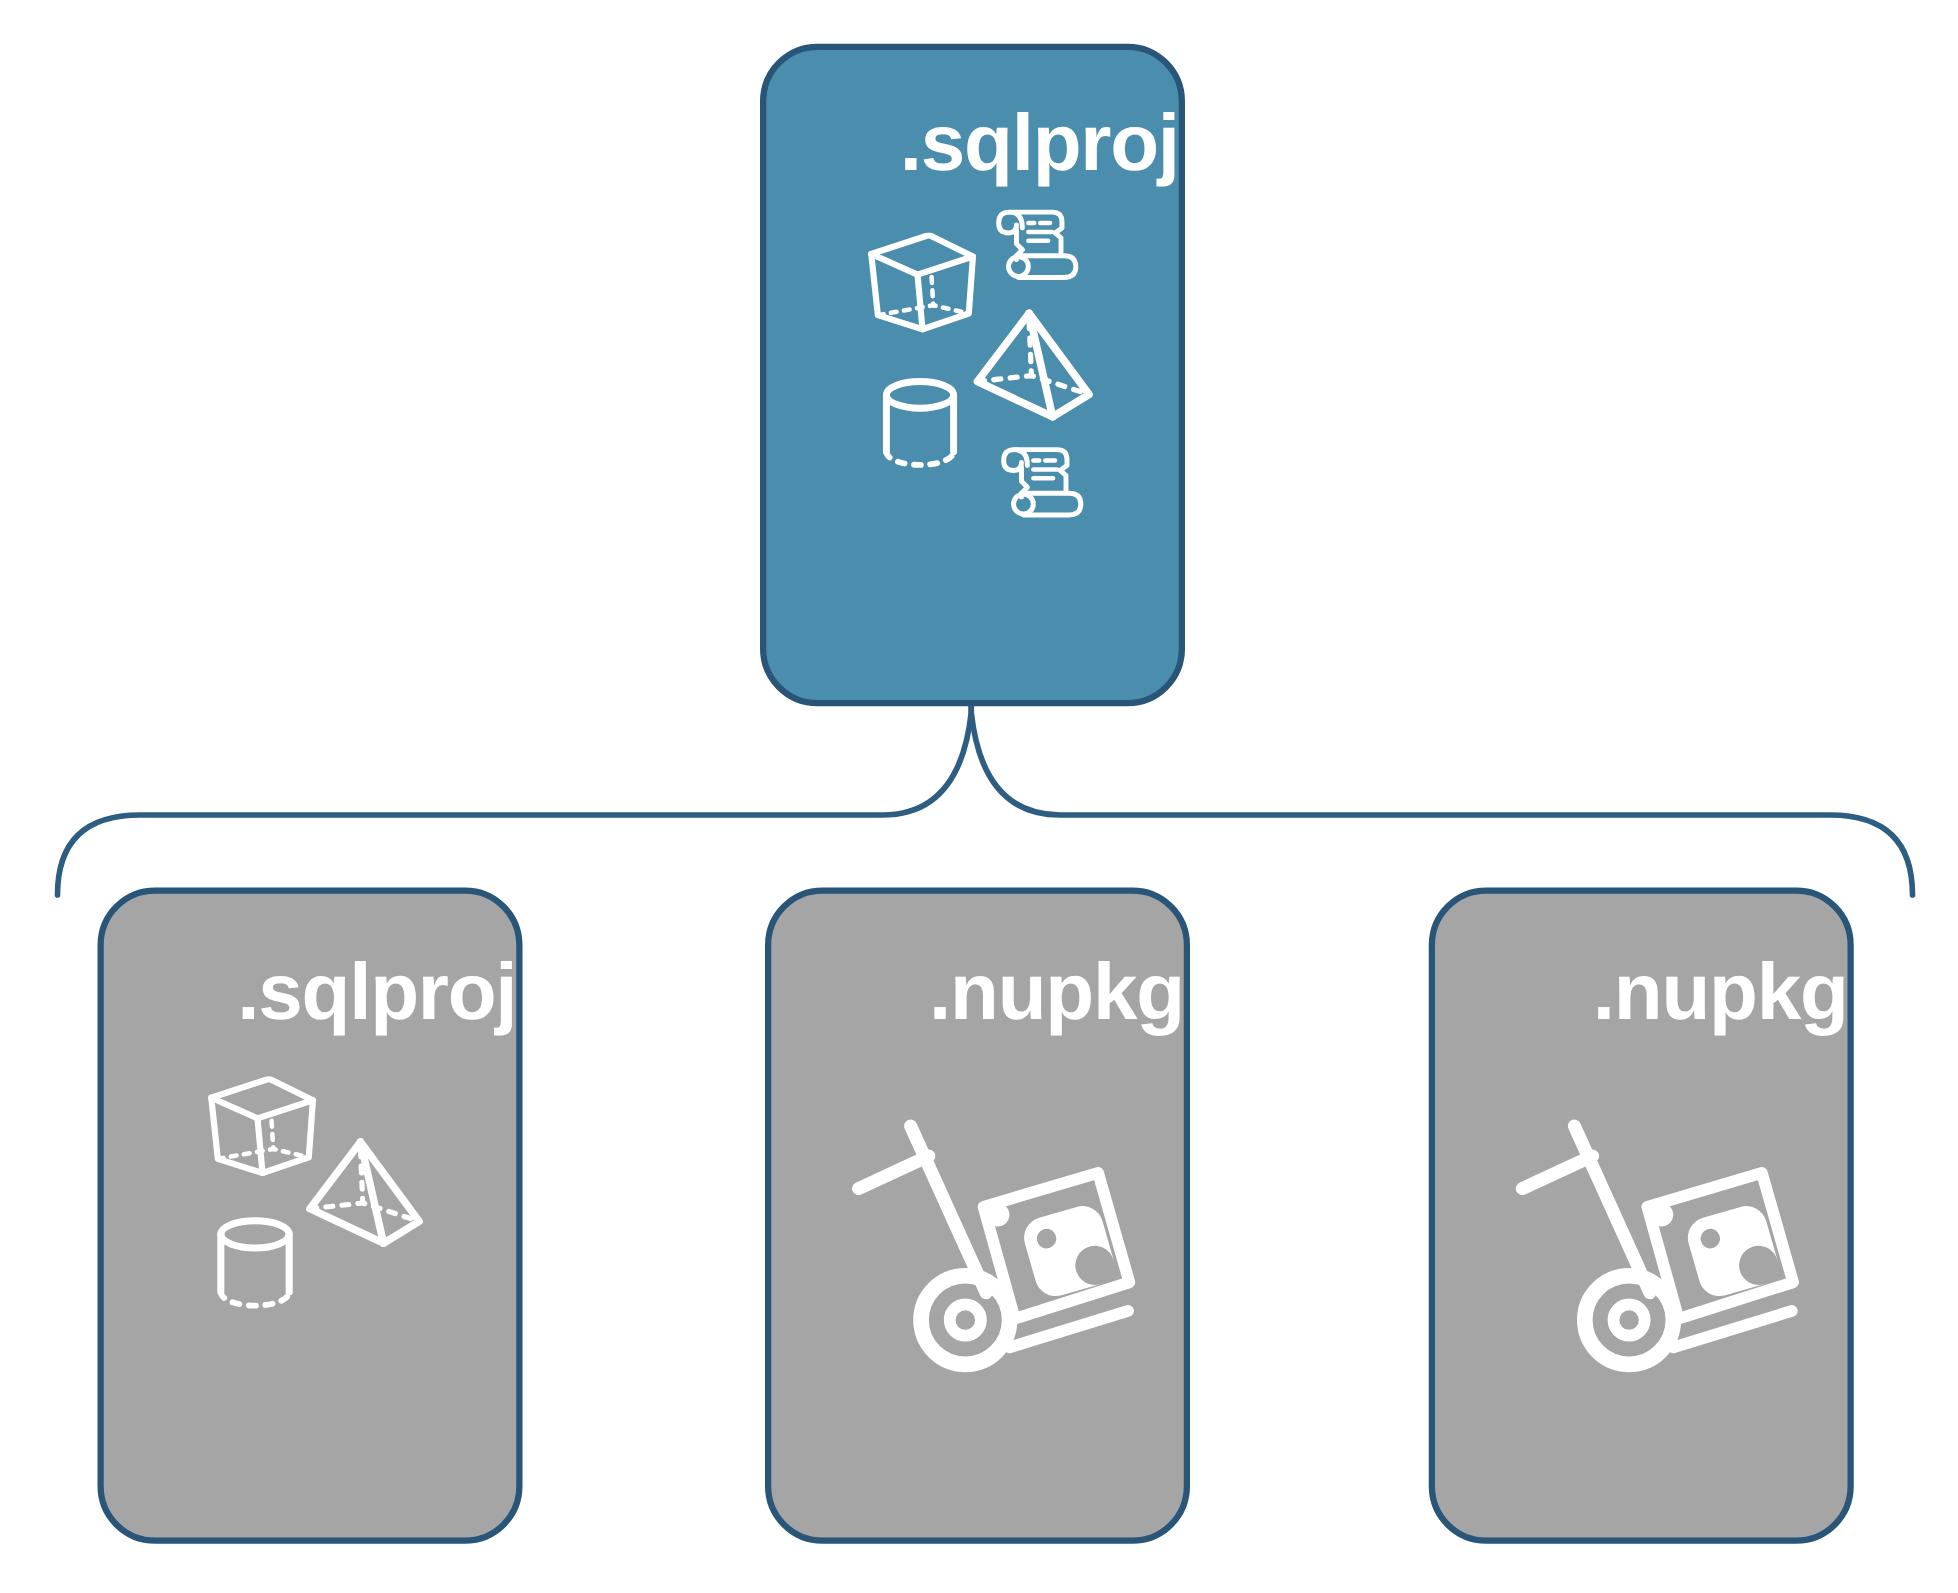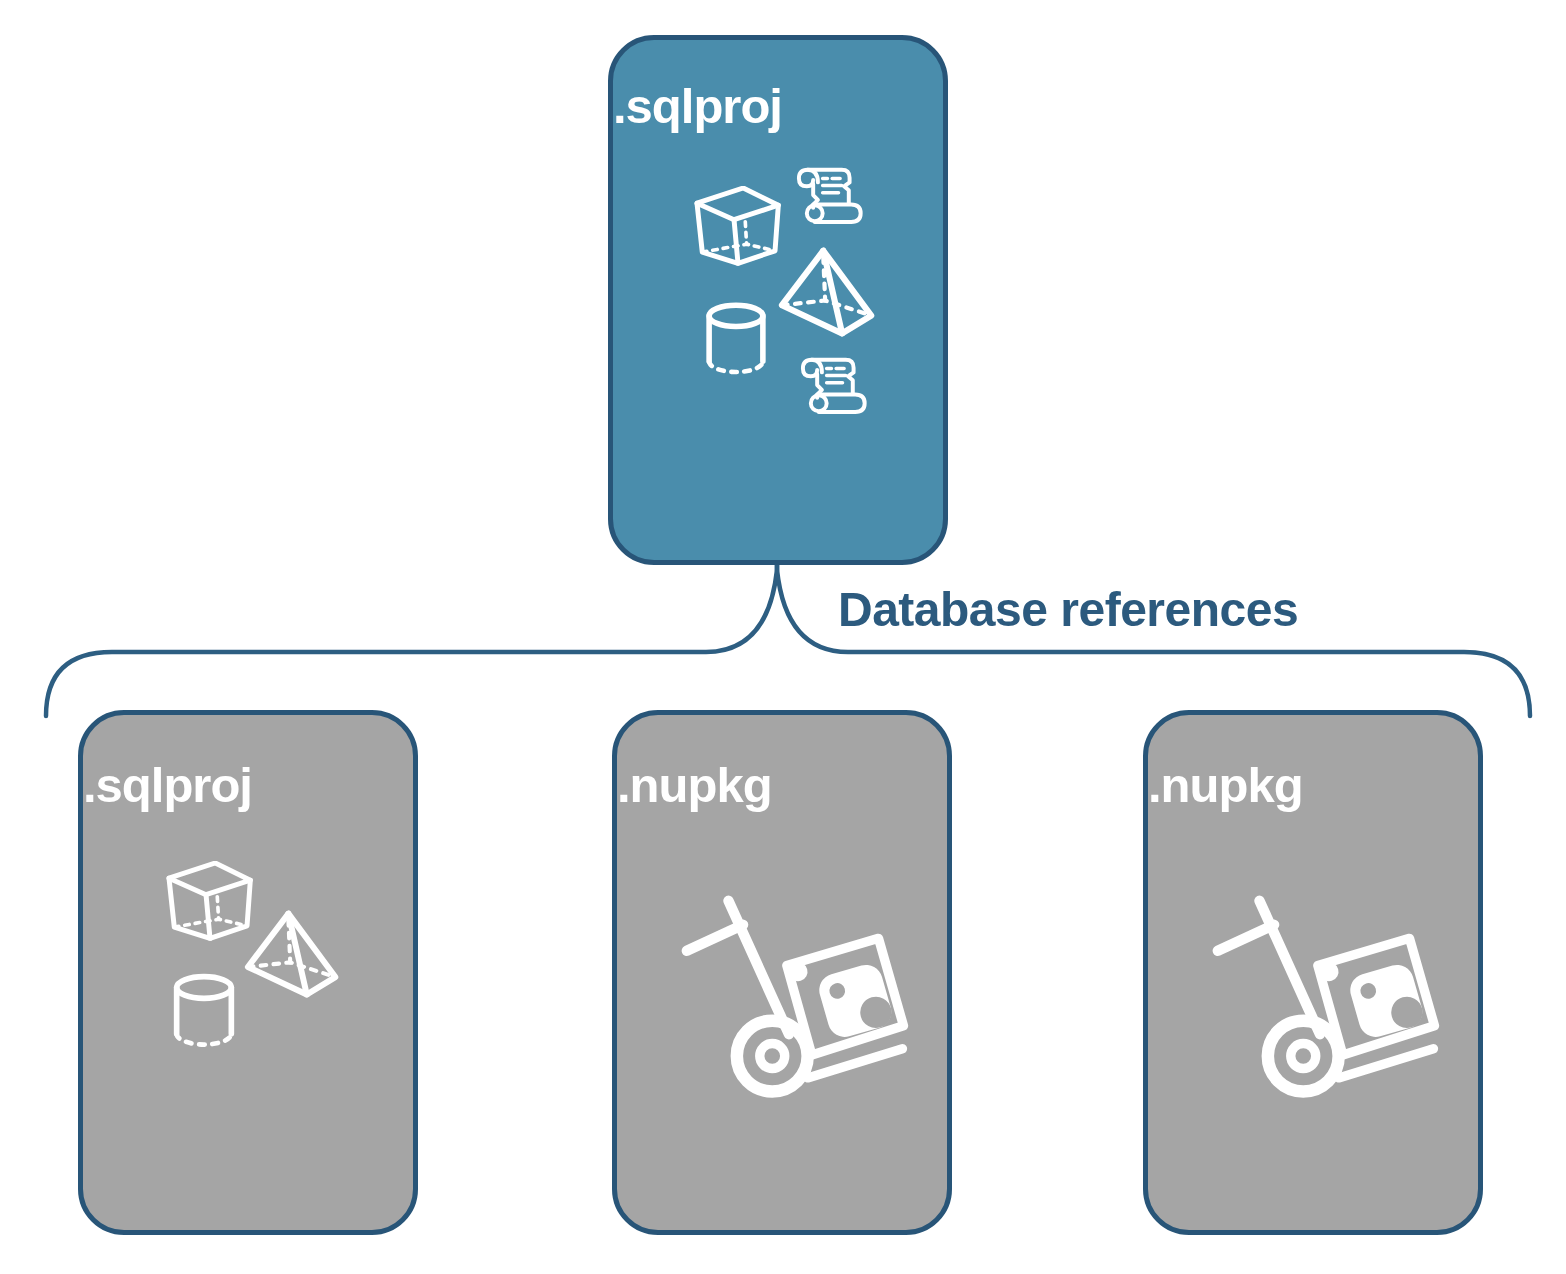--- a/index.html
+++ b/index.html
@@ -16,21 +16,21 @@
   body{background:var(--background);font-family:"Liberation Sans",sans-serif;}
   .canvas{position:relative;width:1566px;height:1274px;background:var(--background);overflow:hidden;}
   .connector-svg{position:absolute;left:0;top:0;width:1566px;height:1274px;pointer-events:none;}
   .connector-svg path{stroke:var(--connector-line);stroke-width:4.5;fill:none;stroke-linecap:round;}
   .box{position:absolute;box-sizing:border-box;border:5px solid var(--box-border);border-radius:46px;}
   .box--top{left:608px;top:35px;width:340px;height:530px;background:var(--top-box-fill);}
   .box--gray{top:710px;width:340px;height:525px;background:var(--gray-box-fill);}
   .box--b1{left:78px;}
   .box--b2{left:612px;}
   .box--b3{left:1143px;}
-  .box-title{margin-top:42px;text-align:left;font-size:49px;font-weight:bold;
+  .box-title{margin-top:42px;text-align:right;font-size:64px;font-weight:bold;
              color:var(--box-label-text);letter-spacing:-1px;line-height:1;}
   .box--gray .box-title{margin-top:46px;}
   .icon{position:absolute;display:block;}
   .i-scroll-a{left:178px;top:122px;width:76px;height:74px;}
   .i-cube-top{left:80px;top:146px;width:90px;height:82px;}
   .i-pyr-top{left:162px;top:206px;width:106px;height:94px;}
   .i-cyl-top{left:90px;top:262px;width:66px;height:76px;}
   .i-scroll-b{left:182px;top:312px;width:76px;height:74px;}
   .i-cube-b1{left:82px;top:146px;width:90px;height:82px;}
   .i-pyr-b1{left:158px;top:194px;width:104px;height:92px;}
@@ -104,21 +104,20 @@
   </defs>
 </svg>
 
 <div class="canvas">
 
   <svg class="connector-svg" viewBox="0 0 1566 1274">
     <path d="M46 716 Q46 652 112 652 L706 652 Q768 652 777 570 L777 561"></path>
     <path d="M777 561 L777 570 Q786 652 848 652 L1464 652 Q1530 652 1530 716"></path>
   </svg>
 
-  <div class="connector-label">Database references</div>
 
   <div class="box box--top">
     <div class="box-title">.sqlproj</div>
     <svg class="icon i-scroll-a">
         <use href="#sym-scroll"></use>
       </svg>
     <svg class="icon i-cube-top">
         <use href="#sym-cube"></use>
       </svg>
     <svg class="icon i-pyr-top">

